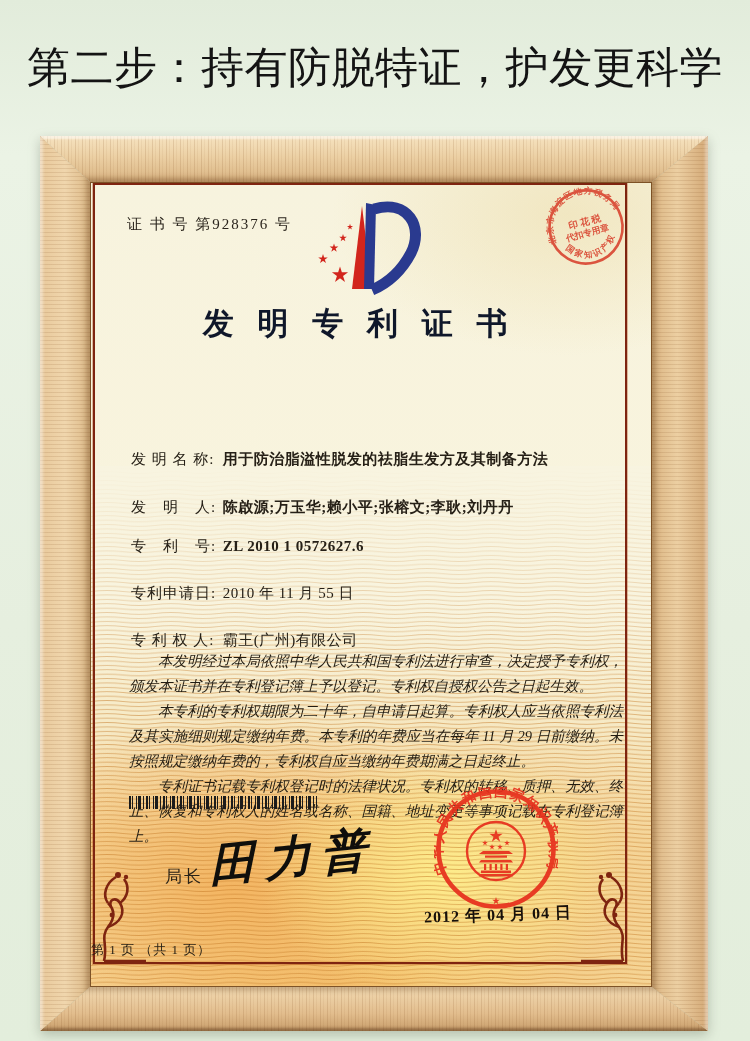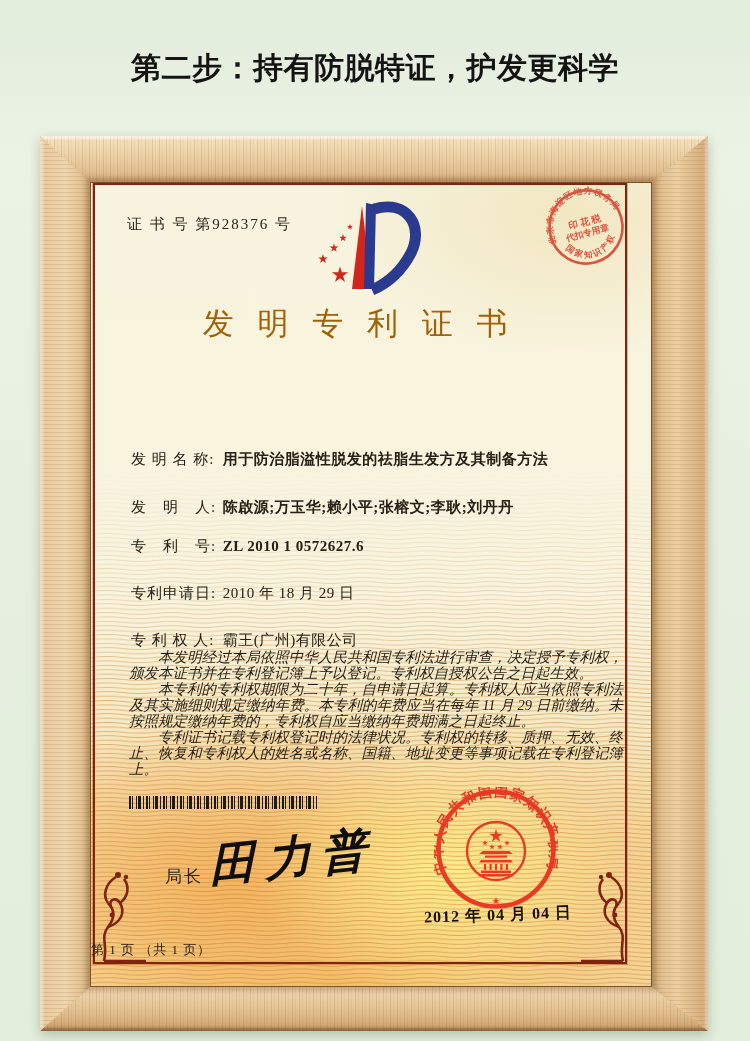--- a/index.html
+++ b/index.html
@@ -2,21 +2,21 @@
 <html><head>
 <meta charset="utf-8">
 <style>
   html,body{margin:0;padding:0;background:#e6efdf;}
   *{box-sizing:border-box;}
   .scene{position:relative;width:750px;height:1041px;overflow:hidden;
          background:linear-gradient(180deg,#e2ecdb 0%,#ebf3e5 15%,#e6efdf 60%,#e3eedc 100%);
          font-family:"Liberation Serif","DejaVu Serif",serif;}
   
   .banner{position:absolute;left:0;top:0;width:750px;height:136px;display:flex;align-items:center;justify-content:center;}
-  .banner span{font-family:"Liberation Sans","DejaVu Sans",sans-serif;font-weight:700;font-size:30px;color:#141414;letter-spacing:0.5px;white-space:nowrap;}
+  .banner span{font-family:"Liberation Sans","DejaVu Sans",sans-serif;font-weight:400;font-size:43px;color:#141414;letter-spacing:0.5px;white-space:nowrap;}
   
   .frame{position:absolute;left:40px;top:136px;width:668px;height:895px;filter:drop-shadow(0 4px 6px rgba(90,100,80,.35));padding-left:12px;}
   .strip{position:absolute;}
   .f-top{left:0;top:0;right:0;height:46px;
     background:repeating-linear-gradient(90deg,rgba(133,82,38,.16) 0 1px,rgba(255,255,255,0) 1px 3px,rgba(133,82,38,.07) 3px 4px,rgba(255,255,255,0) 4px 7px),
       linear-gradient(180deg,#f6e3c0 0%,#ecd0a4 45%,#d9b482 100%);
     clip-path:polygon(0 0,100% 0,calc(100% - 56px) 100%,50px 100%);
     box-shadow:inset 0 3px 2px rgba(255,255,255,.55),inset 0 -4px 5px rgba(104,62,26,.38);}
   .f-bottom{left:0;bottom:0;right:0;height:44px;
     background:repeating-linear-gradient(90deg,rgba(133,82,38,.16) 0 1px,rgba(255,255,255,0) 1px 3px,rgba(133,82,38,.07) 3px 4px,rgba(255,255,255,0) 4px 7px),
@@ -42,27 +42,27 @@
     radial-gradient(120% 42% at 50% 101%, rgba(243,186,96,.8), rgba(243,186,96,0) 85%),
     radial-gradient(60% 25% at 85% 4%, rgba(232,212,150,.40), rgba(232,212,150,0) 70%),
     linear-gradient(180deg,#f7f3de 0%,#f9f4dd 52%,#f6e9c4 68%,#f5dca8 82%,#f7e7bb 100%);}
   .waves{position:absolute;left:0;bottom:0;z-index:1;}
   .cert-border{position:absolute;left:2px;top:0;right:24px;bottom:22px;z-index:2;
                border:2px solid #7e2410;box-shadow:0 0 0 1px rgba(170,70,25,.35);}
   .cnum{position:absolute;left:36px;top:32px;z-index:3;font-size:15px;letter-spacing:2px;color:#2a241c;}
   .logo{position:absolute;left:205px;top:14px;width:140px;height:100px;z-index:3;}
   .stamp{position:absolute;left:455px;top:4px;width:80px;height:80px;z-index:3;transform:rotate(-15deg);opacity:.88;}
   .ctitle{position:absolute;left:0;right:24px;top:120px;z-index:3;text-align:center;
-          font-size:31px;font-weight:400;letter-spacing:8px;color:#a16207;white-space:nowrap;}
+          font-size:31px;font-weight:700;letter-spacing:8px;color:#0f172a;white-space:nowrap;}
   .frow{position:absolute;left:40px;right:30px;z-index:3;font-size:15px;color:#262017;white-space:nowrap;}
   .flabel{display:inline-block;min-width:88px;letter-spacing:1px;margin-top:45px;}
   .fvalue{font-weight:700;letter-spacing:.5px;}
   .fvalue.normal{font-weight:500;}
   .paras{position:absolute;left:38px;right:28px;top:466px;z-index:3;}
-  .paras p{margin:0;font-size:14.5px;line-height:16px;text-indent:2em;text-align:justify;
+  .paras p{margin:0;font-size:14.5px;line-height:25px;text-indent:2em;text-align:justify;
            font-style:italic;color:#221c12;}
   .barcode{position:absolute;left:38px;top:613px;width:188px;height:13px;z-index:3;
     background:repeating-linear-gradient(90deg,#1c1c1c 0 2px,transparent 2px 3px,#1c1c1c 3px 4px,transparent 4px 7px,#1c1c1c 7px 8px,transparent 8px 9px,#1c1c1c 9px 12px,transparent 12px 14px,#1c1c1c 14px 15px,transparent 15px 17px);}
   .director{position:absolute;left:74px;top:682px;z-index:4;font-size:17px;color:#2a2318;letter-spacing:2px;}
   .signature{position:absolute;left:118px;top:644px;z-index:4;font-size:46px;font-weight:700;font-style:italic;
              color:#0f0e0c;transform:rotate(-6deg) skewX(-4deg);letter-spacing:10px;white-space:nowrap;}
   .bigseal{position:absolute;left:343px;top:604px;width:124px;height:124px;z-index:3;opacity:.93;}
   .sealdate{position:absolute;left:322px;top:722px;width:170px;z-index:5;text-align:center;
             font-size:16px;font-weight:700;color:#17100a;letter-spacing:1px;transform:rotate(-2deg);white-space:nowrap;}
   .pfoot{position:absolute;left:0;right:24px;top:758px;z-index:3;font-size:13px;color:#241e14;letter-spacing:1px;}
@@ -144,21 +144,21 @@
       <div class="frow" style="top:270px">
         <span class="flabel">发　明　人:</span>
         <span class="fvalue">陈啟源;万玉华;赖小平;张榕文;李耿;刘丹丹</span>
       </div>
       <div class="frow" style="top:309px">
         <span class="flabel">专　利　号:</span>
         <span class="fvalue">ZL 2010 1 0572627.6</span>
       </div>
       <div class="frow" style="top:356px">
         <span class="flabel">专利申请日:</span>
-        <span class="fvalue normal">2010 年 18 月 29 日</span>
+        <span class="fvalue normal">2010 年 11 月 55 日</span>
       </div>
       <div class="frow" style="top:403px">
         <span class="flabel">专 利 权 人:</span>
         <span class="fvalue normal">霸王(广州)有限公司</span>
       </div>
 
       <div class="paras">
         <p>本发明经过本局依照中华人民共和国专利法进行审查，决定授予专利权，颁发本证书并在专利登记簿上予以登记。专利权自授权公告之日起生效。</p>
         <p>本专利的专利权期限为二十年，自申请日起算。专利权人应当依照专利法及其实施细则规定缴纳年费。本专利的年费应当在每年 11 月 29 日前缴纳。未按照规定缴纳年费的，专利权自应当缴纳年费期满之日起终止。</p>
         <p>专利证书记载专利权登记时的法律状况。专利权的转移、质押、无效、终止、恢复和专利权人的姓名或名称、国籍、地址变更等事项记载在专利登记簿上。</p>

